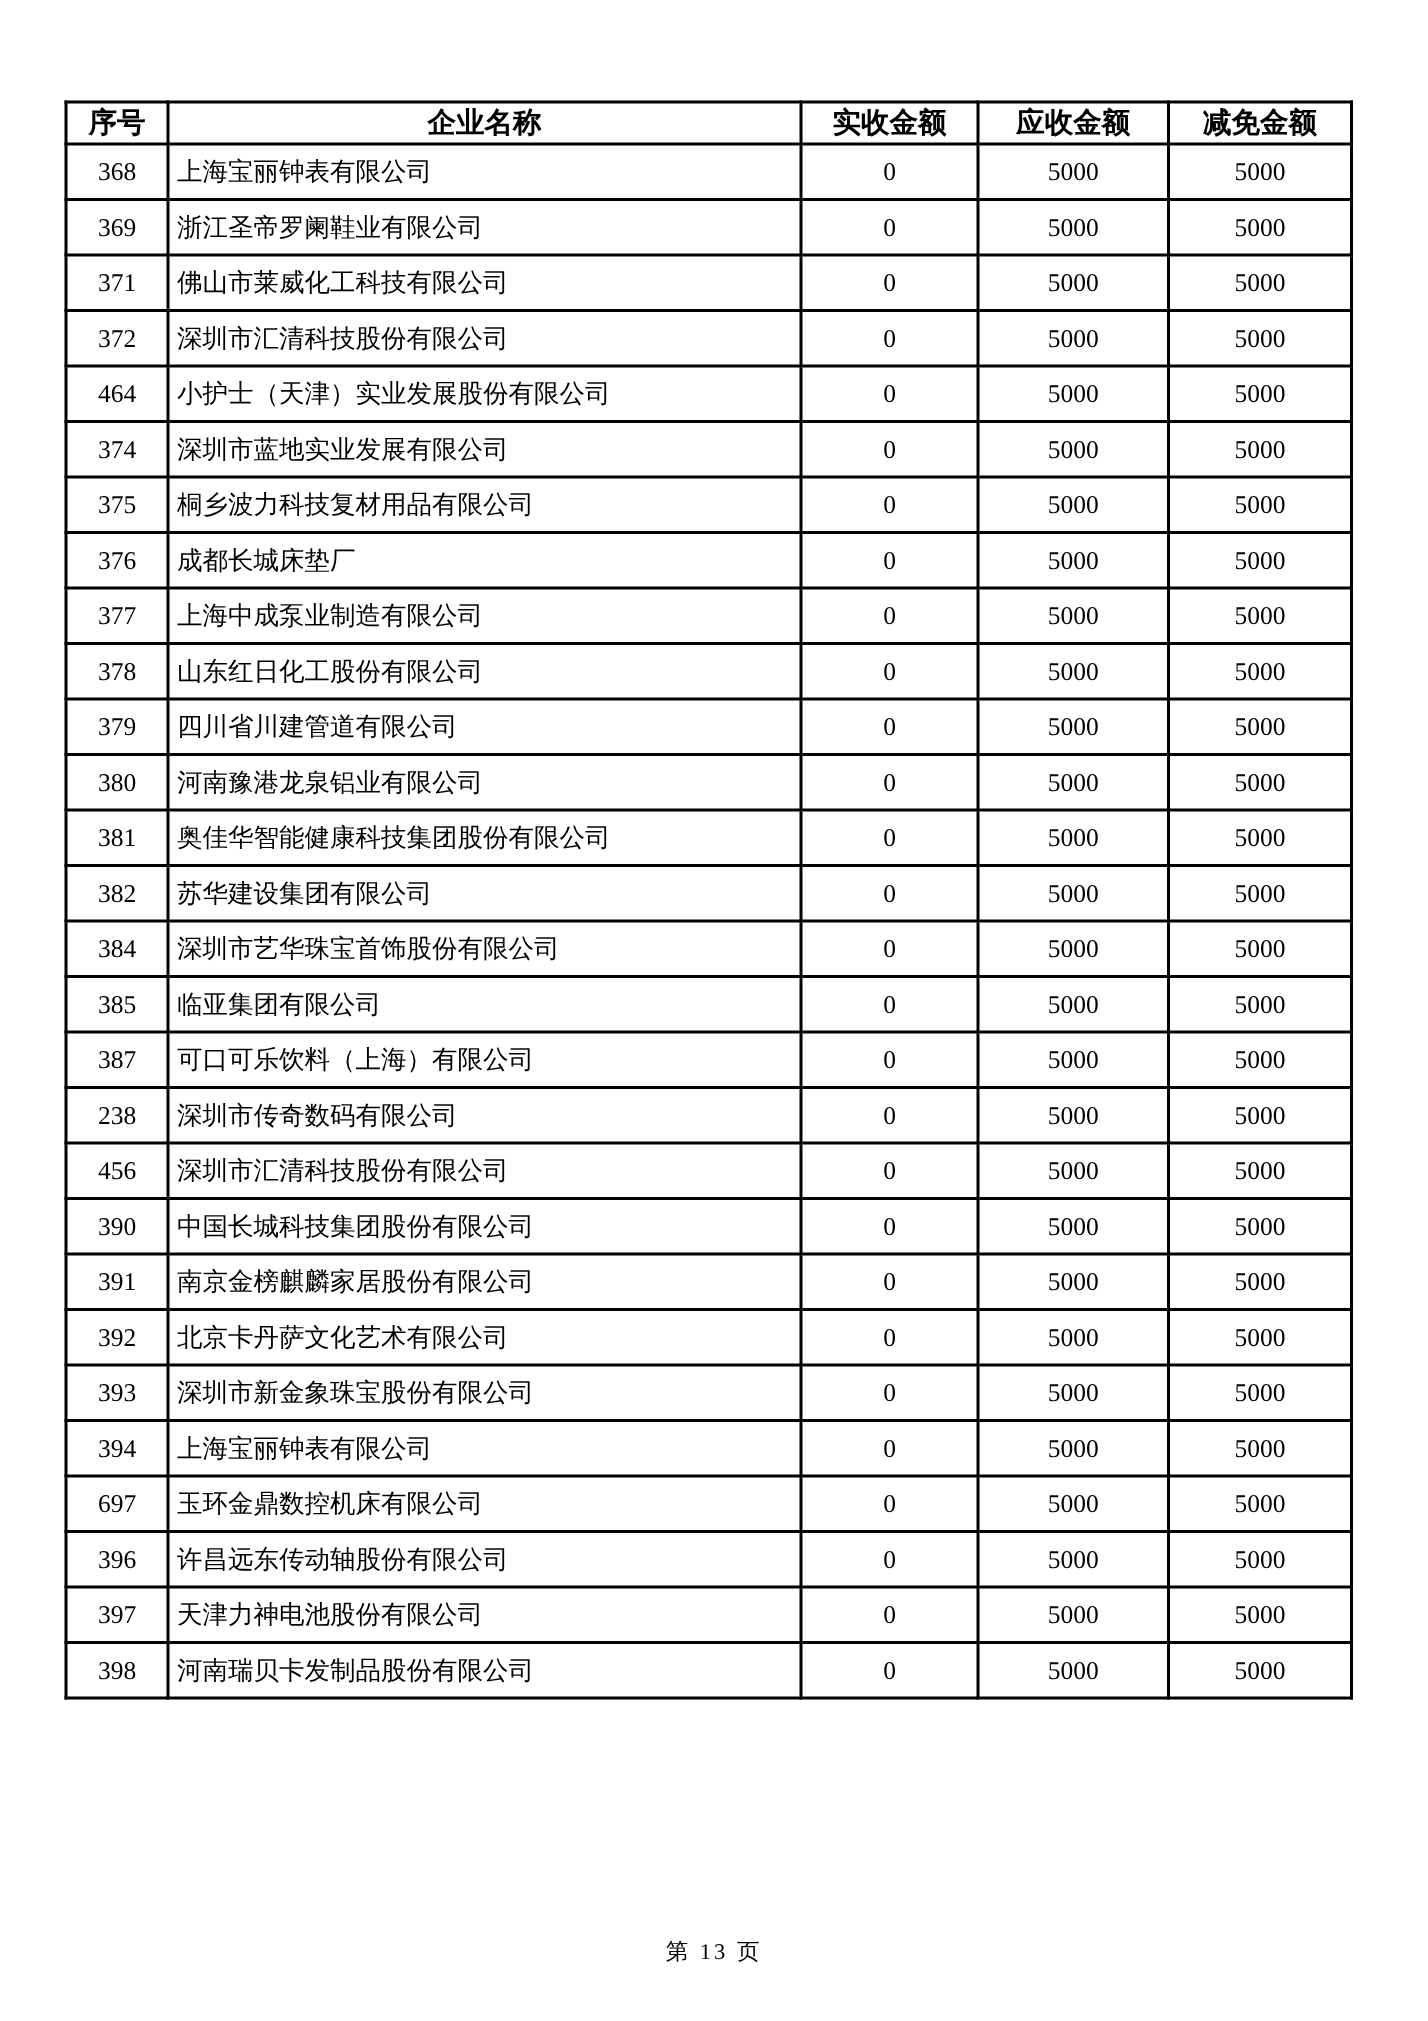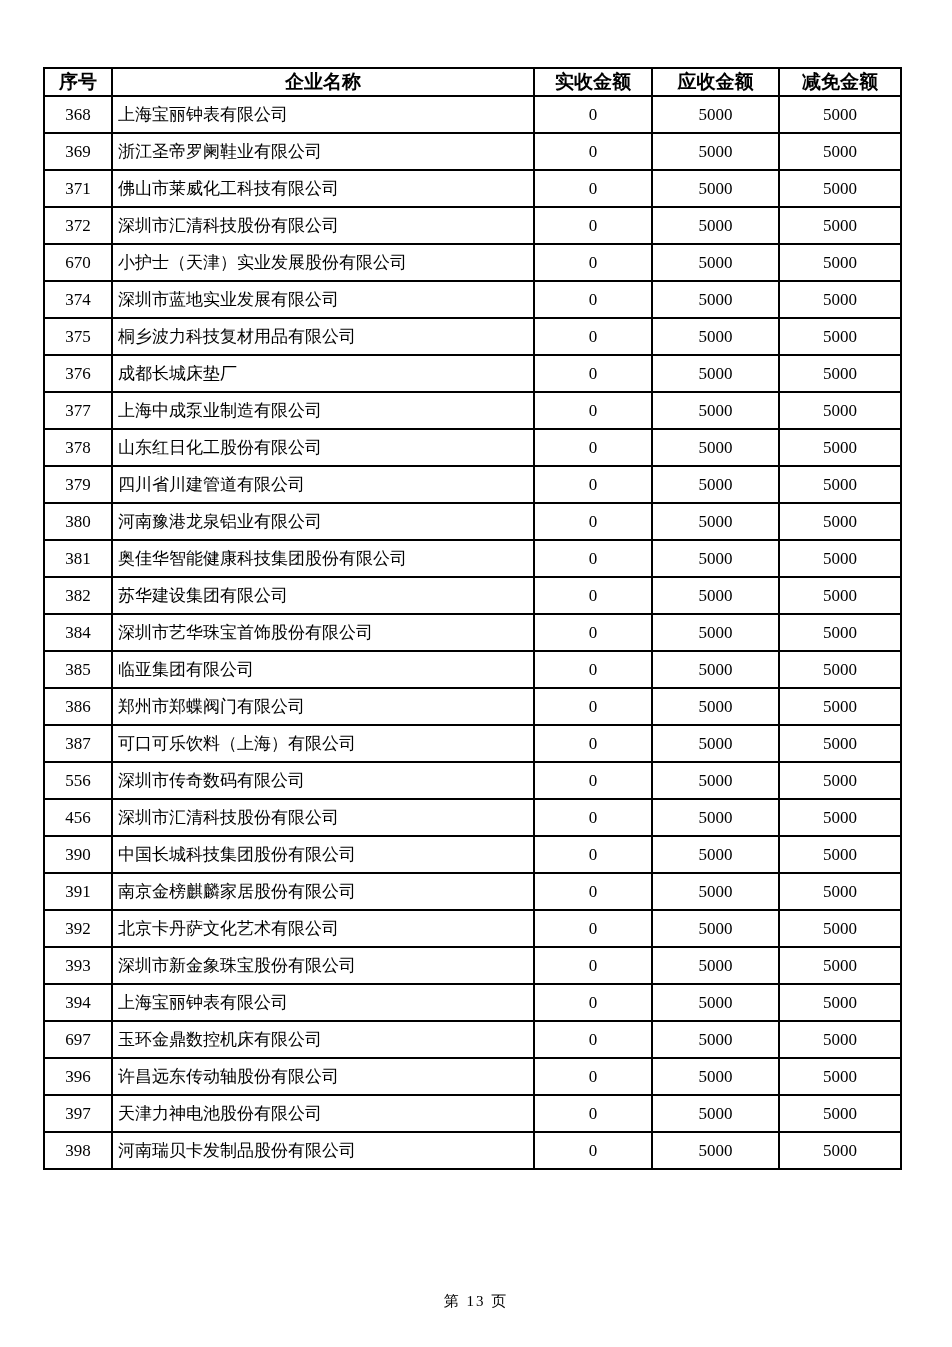--- a/index.html
+++ b/index.html
@@ -104,21 +104,21 @@
     <td class="cell-reduction">5000</td>
   </tr>
       <tr>
     <td class="cell-no">372</td>
     <td class="cell-name">深圳市汇清科技股份有限公司</td>
     <td class="cell-received">0</td>
     <td class="cell-receivable">5000</td>
     <td class="cell-reduction">5000</td>
   </tr>
       <tr>
-    <td class="cell-no">670</td>
+    <td class="cell-no">464</td>
     <td class="cell-name">小护士（天津）实业发展股份有限公司</td>
     <td class="cell-received">0</td>
     <td class="cell-receivable">5000</td>
     <td class="cell-reduction">5000</td>
   </tr>
       <tr>
     <td class="cell-no">374</td>
     <td class="cell-name">深圳市蓝地实业发展有限公司</td>
     <td class="cell-received">0</td>
     <td class="cell-receivable">5000</td>
@@ -188,35 +188,28 @@
     <td class="cell-reduction">5000</td>
   </tr>
       <tr>
     <td class="cell-no">385</td>
     <td class="cell-name">临亚集团有限公司</td>
     <td class="cell-received">0</td>
     <td class="cell-receivable">5000</td>
     <td class="cell-reduction">5000</td>
   </tr>
       <tr>
-    <td class="cell-no">386</td>
-    <td class="cell-name">郑州市郑蝶阀门有限公司</td>
-    <td class="cell-received">0</td>
-    <td class="cell-receivable">5000</td>
-    <td class="cell-reduction">5000</td>
-  </tr>
-      <tr>
     <td class="cell-no">387</td>
     <td class="cell-name">可口可乐饮料（上海）有限公司</td>
     <td class="cell-received">0</td>
     <td class="cell-receivable">5000</td>
     <td class="cell-reduction">5000</td>
   </tr>
       <tr>
-    <td class="cell-no">556</td>
+    <td class="cell-no">238</td>
     <td class="cell-name">深圳市传奇数码有限公司</td>
     <td class="cell-received">0</td>
     <td class="cell-receivable">5000</td>
     <td class="cell-reduction">5000</td>
   </tr>
       <tr>
     <td class="cell-no">456</td>
     <td class="cell-name">深圳市汇清科技股份有限公司</td>
     <td class="cell-received">0</td>
     <td class="cell-receivable">5000</td>

